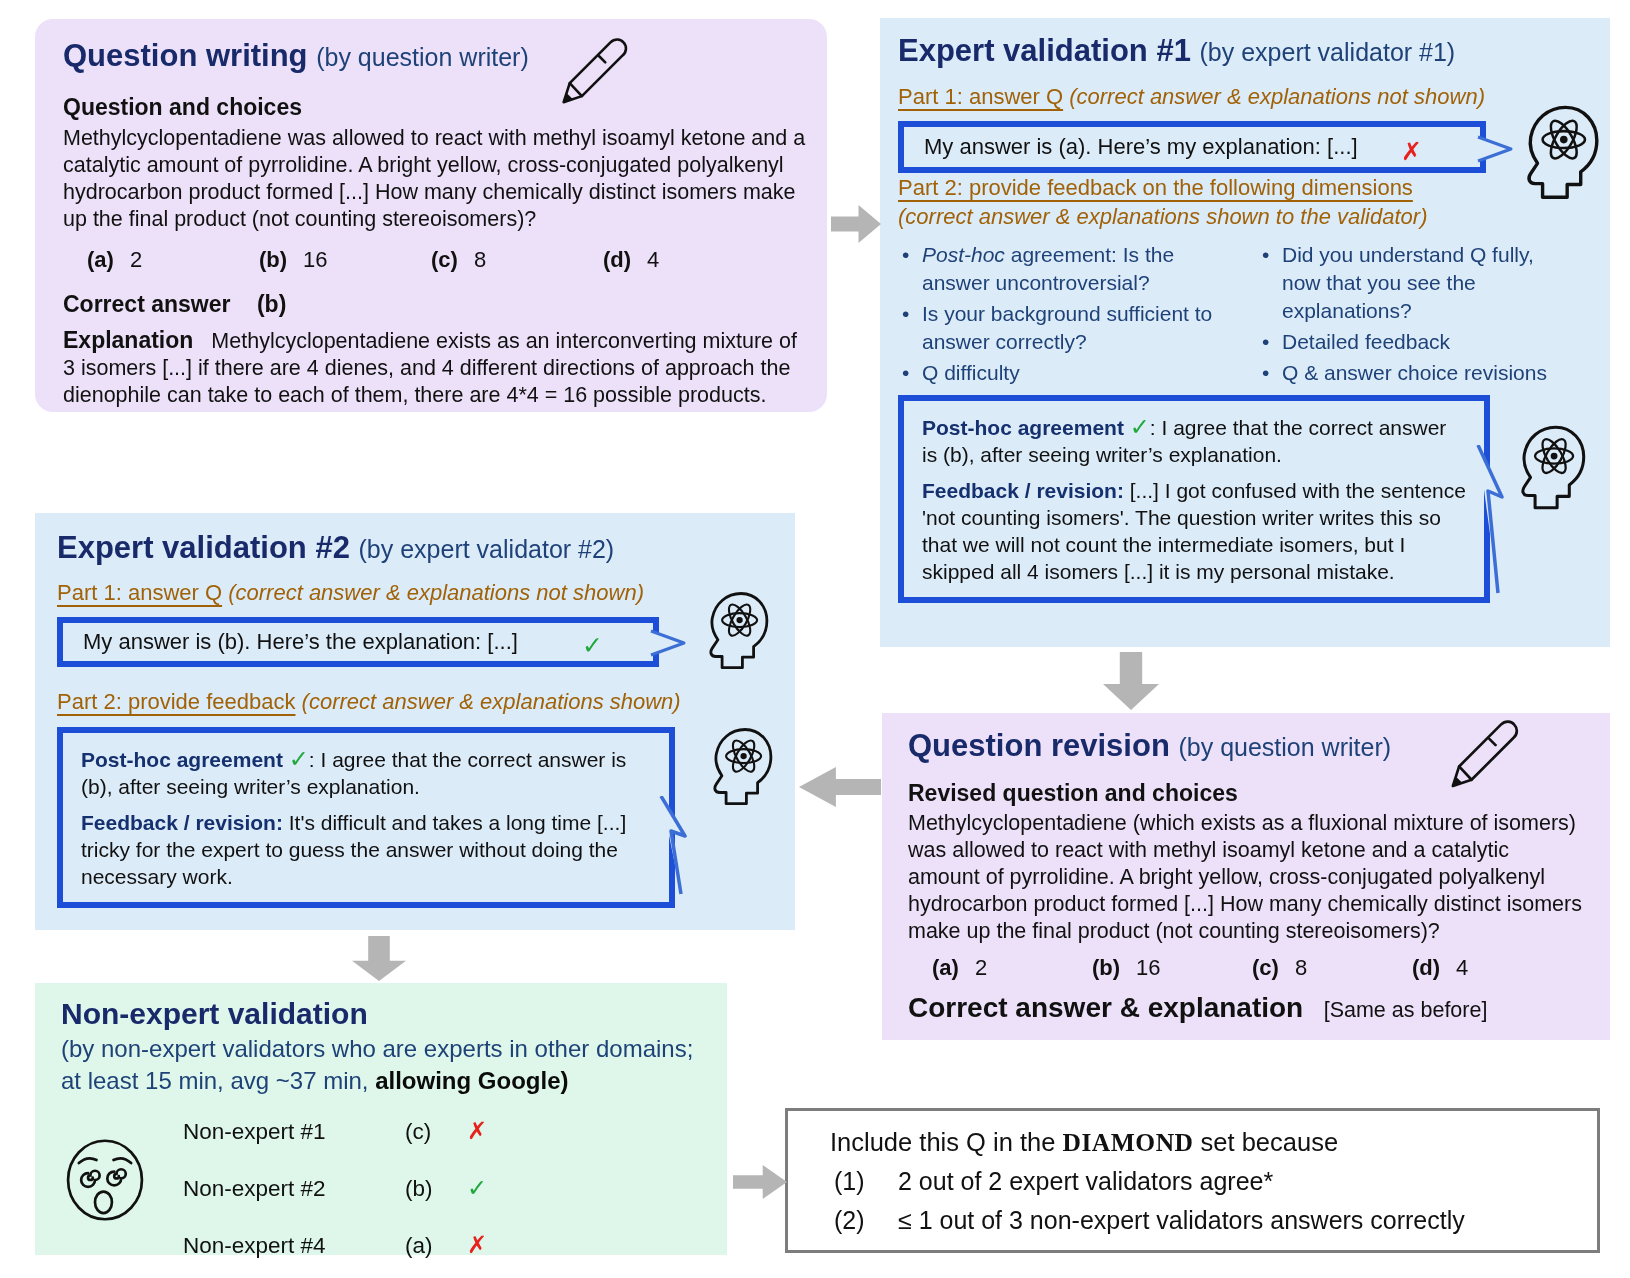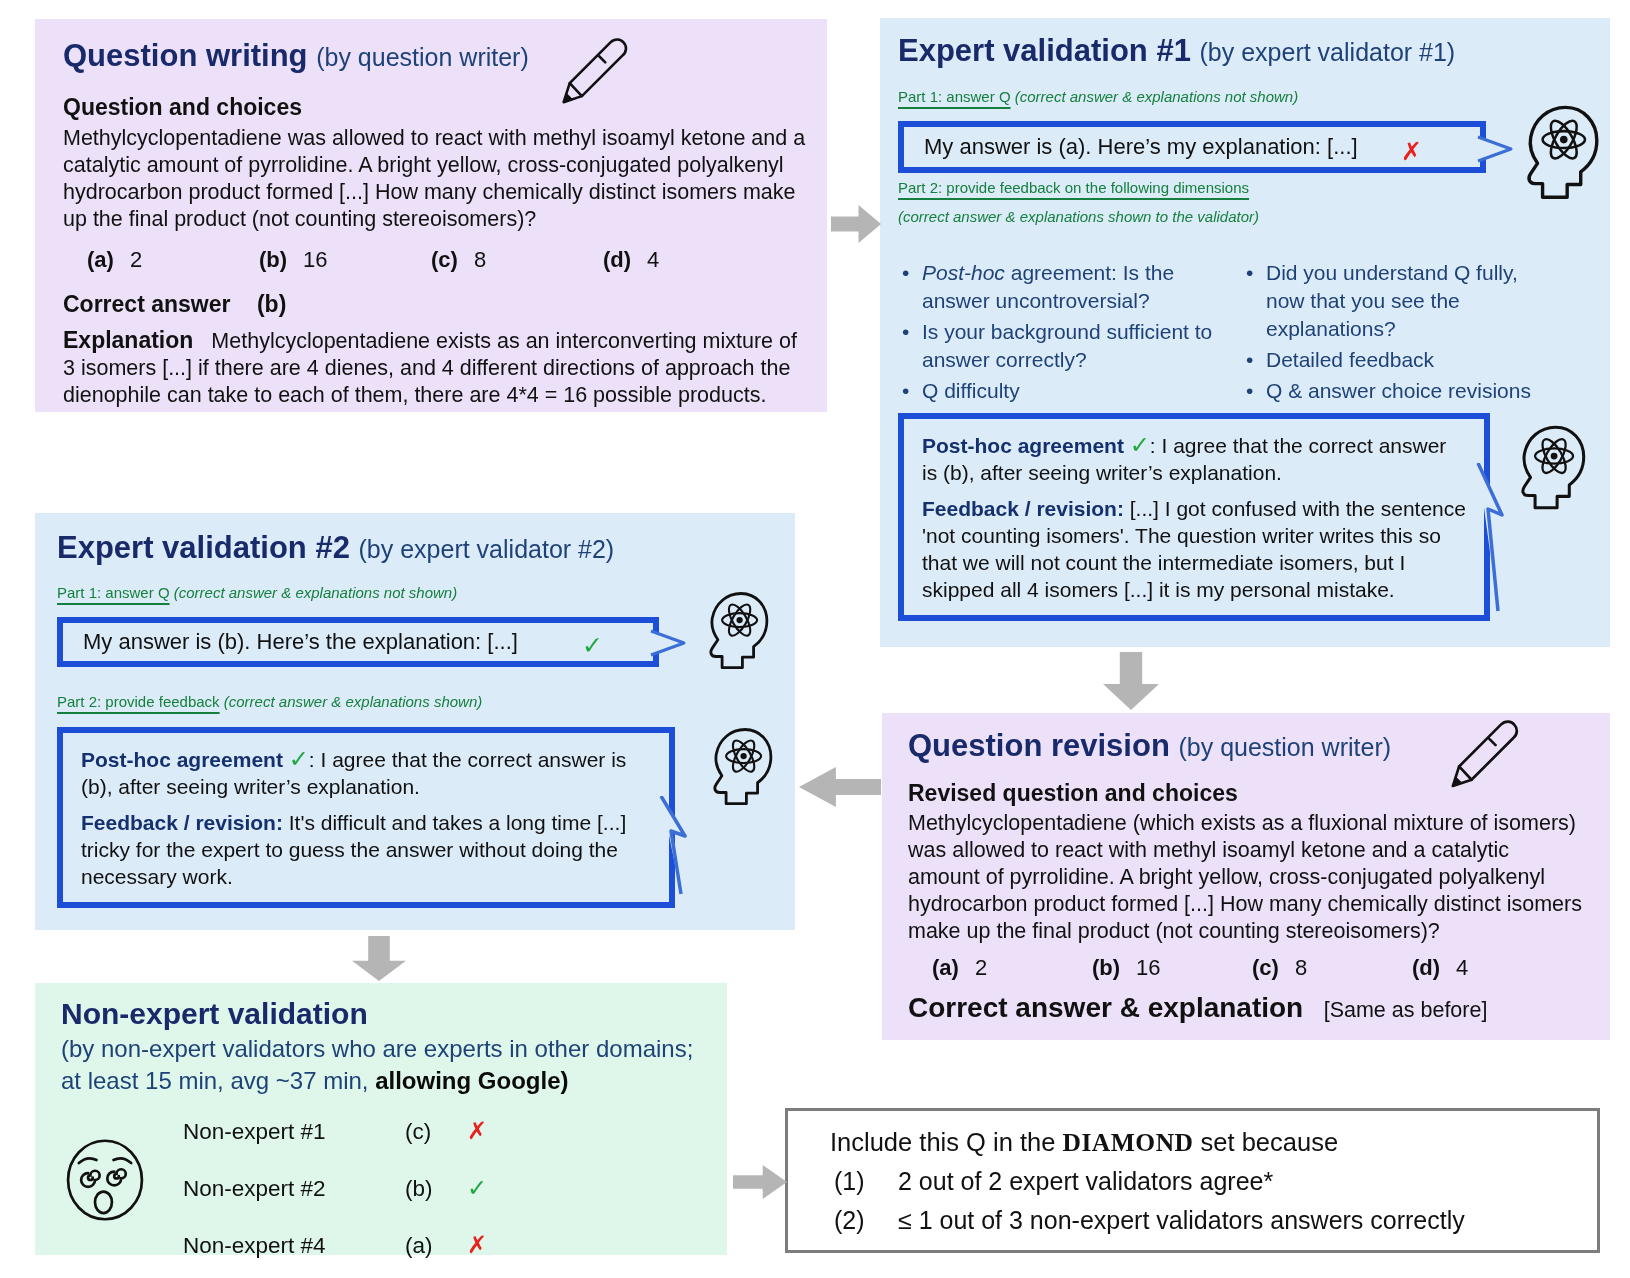--- a/index.html
+++ b/index.html
@@ -11,21 +11,21 @@
   .bg-purple{background:#ece1f8;}
   .bg-blue{background:#dcebf8;}
   .bg-green{background:#def7ea;}
 
   .box-title{font-size:31px;font-weight:bold;color:#192a6b;line-height:38px;}
   .box-title .subtitle{font-size:25px;font-weight:normal;color:#1e4278;}
 
   .section-h{font-size:23px;font-weight:bold;color:#111;line-height:30px;}
   .body-text{font-size:21.5px;line-height:27px;color:#111;}
 
-  .part-line{font-size:15px;line-height:29px;color:#15803d;}
+  .part-line{font-size:22px;line-height:29px;color:#a16207;}
   .part-line .u{text-decoration:underline;text-underline-offset:5px;text-decoration-thickness:2px;}
   .part-line .it{font-style:italic;}
 
   .choices-row{display:flex;margin-top:14px;padding-left:24px;font-size:22px;}
   .choice{display:flex;align-items:baseline;}
   .choice .cl{font-weight:bold;margin-right:16px;}
   .qw-choice{width:172px;}
   .qr-choice{width:160px;}
 
   .bubble{position:relative;border:6px solid #1d4ed8;background:#dcebf8;box-sizing:border-box;}
@@ -33,21 +33,21 @@
   .fb-bubble{padding:12px 18px;}
   .fb-bubble p{margin:0;font-size:21px;line-height:27px;}
   .fb-bubble p + p{margin-top:9px;}
   .fb-label{font-weight:bold;color:#14306e;}
   .mark-green{color:#1fa83c;font-weight:bold;}
   .mark-red{color:#e8211d;font-weight:bold;}
   .bubble-mark{position:absolute;font-size:25px;}
 
   .tail-svg{position:absolute;}
 
-  .bullets{display:flex;column-gap:20px;margin-top:28px;}
+  .bullets{display:flex;column-gap:36px;margin-top:10px;}
   .bcol{display:flex;flex-direction:column;row-gap:3px;}
   .bitem{position:relative;padding-left:24px;font-size:21px;line-height:28px;color:#1e4278;}
   .bitem::before{content:"\2022";position:absolute;left:4px;color:#1e4278;}
 
   .arrow{position:absolute;background:#b5b5b5;}
   .arrow-right{clip-path:polygon(0 30%,55% 30%,55% 0,100% 50%,55% 100%,55% 70%,0 70%);}
   .arrow-left{clip-path:polygon(100% 30%,45% 30%,45% 0,0 50%,45% 100%,45% 70%,100% 70%);}
   .arrow-down{clip-path:polygon(30% 0,70% 0,70% 55%,100% 55%,50% 100%,0 55%,30% 55%);}
 
   .icon{position:absolute;}
@@ -99,21 +99,21 @@
         <path d="M18 33 Q29 23 41 29"></path>
         <path d="M63 29 Q75 23 86 33"></path>
         <path d="M30 46 a9 9 0 1 0 9 9 a6 6 0 1 0 -6 -6 a3 3 0 1 0 3 3"></path>
         <path d="M64 44 a9 9 0 1 0 9 9 a6 6 0 1 0 -6 -6 a3 3 0 1 0 3 3"></path>
         <ellipse cx="50" cy="84" rx="11" ry="14"></ellipse>
       </g>
     </g>
   </defs>
 </svg>
 
-<section class="box bg-purple" style="left:35px;top:19px;width:792px;height:393px;padding:18px 26px 0 28px;">
+<section class="box bg-purple" style="left:35px;top:19px;width:792px;height:393px;padding:18px 26px 0 28px;border-radius:18px;">
   <div class="box-title">
     <span>Question writing</span>
     <span class="subtitle">(by question writer)</span>
   </div>
   <svg class="icon" style="left:520px;top:12px;" width="78" height="80" viewBox="0 0 90 90">
       <use href="#sym-pen"></use>
     </svg>
   <div class="section-h" style="margin-top:16px;">Question and choices</div>
   <p class="body-text" style="margin:3px 0 0;width:748px;">Methylcyclopentadiene was allowed to react with methyl isoamyl ketone and a catalytic amount of pyrrolidine. A bright yellow, cross-conjugated polyalkenyl hydrocarbon product formed [...] How many chemically distinct isomers make up the final product (not counting stereoisomers)?</p>
   <div class="choices-row">

